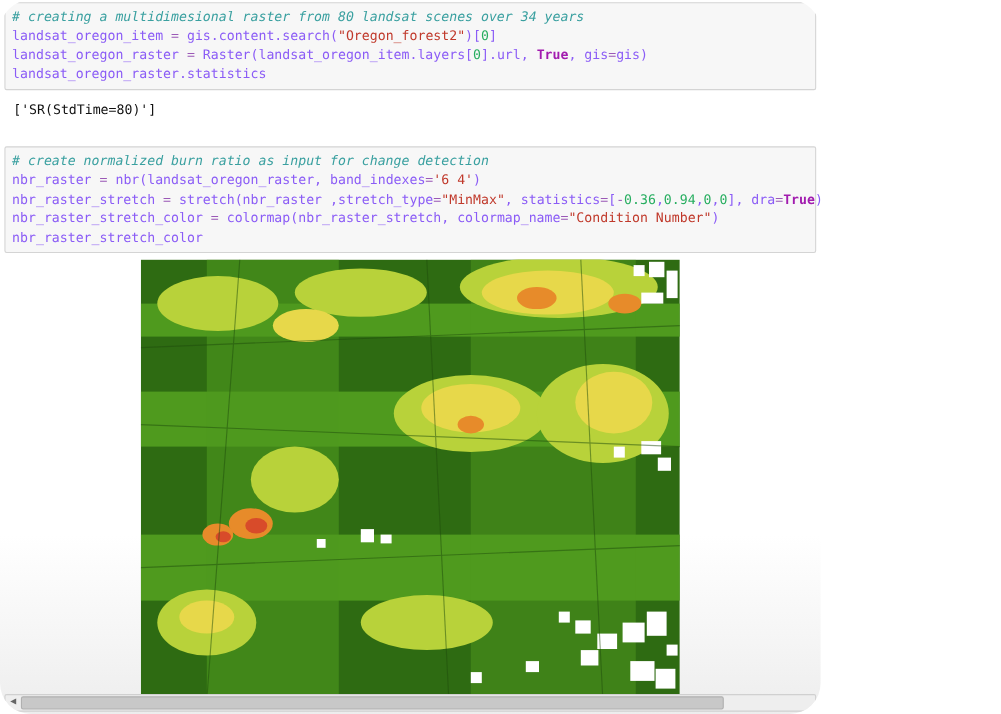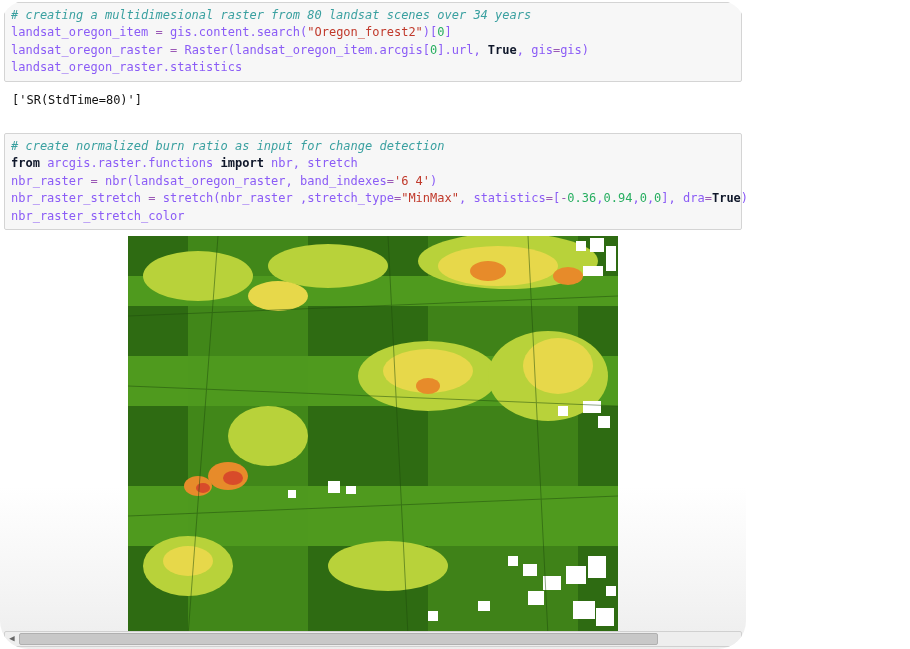--- a/index.html
+++ b/index.html
@@ -30,21 +30,21 @@
   }
   .cell-output {
     padding: 4px 8px;
     margin-bottom: 20px;
     color: #111;
   }
   .tok-comment   { color: #3aa0a0; font-style: italic; }
   .tok-assign    { color: #9b59b6; }
   .tok-string    { color: #c0392b; }
   .tok-number    { color: #27ae60; }
-  .tok-keyword   { color: #0f172a; font-weight: bold; }
+  .tok-keyword   { color: #a21caf; font-weight: bold; }
   .tok-ident     { color: #8b5cf6; }
   .code-line { white-space: pre; font-family: inherit; }
   .image-wrap {
     width: 100%;
     display: flex;
     justify-content: center;
     margin-top: 4px;
   }
   svg.raster {
     width: 490px;
@@ -89,33 +89,33 @@
   }
 </style>
 </head>
 <body>
 
 <div class="page">
 
   <div class="cell">
     <div class="code-line"><span class="tok-comment"># creating a multidimesional raster from 80 landsat scenes over 34 years</span></div>
     <div class="code-line"><span class="tok-ident">landsat_oregon_item </span><span class="tok-assign">= </span><span class="tok-ident">gis.content.search(</span><span class="tok-string">"Oregon_forest2"</span><span class="tok-ident">)[</span><span class="tok-number">0</span><span class="tok-ident">]</span></div>
-    <div class="code-line"><span class="tok-ident">landsat_oregon_raster </span><span class="tok-assign">= </span><span class="tok-ident">Raster(landsat_oregon_item.arcgis[</span><span class="tok-number">0</span><span class="tok-ident">].url, </span><span class="tok-keyword">True</span><span class="tok-ident">, gis</span><span class="tok-assign">=</span><span class="tok-ident">gis)</span></div>
+    <div class="code-line"><span class="tok-ident">landsat_oregon_raster </span><span class="tok-assign">= </span><span class="tok-ident">Raster(landsat_oregon_item.layers[</span><span class="tok-number">0</span><span class="tok-ident">].url, </span><span class="tok-keyword">True</span><span class="tok-ident">, gis</span><span class="tok-assign">=</span><span class="tok-ident">gis)</span></div>
     <div class="code-line"><span class="tok-ident">landsat_oregon_raster.statistics</span></div>
   </div>
 
   <div class="cell-output">
     <span>['SR(StdTime=80)']</span>
   </div>
 
   <div class="cell">
     <div class="code-line"><span class="tok-comment"># create normalized burn ratio as input for change detection</span></div>
-    <div class="code-line"><span class="tok-keyword">from </span><span class="tok-ident">arcgis.raster.functions </span><span class="tok-keyword">import </span><span class="tok-ident">nbr, stretch</span></div>
     <div class="code-line"><span class="tok-ident">nbr_raster </span><span class="tok-assign">= </span><span class="tok-ident">nbr(landsat_oregon_raster, band_indexes</span><span class="tok-assign">=</span><span class="tok-string">'6 4'</span><span class="tok-ident">)</span></div>
     <div class="code-line"><span class="tok-ident">nbr_raster_stretch </span><span class="tok-assign">= </span><span class="tok-ident">stretch(nbr_raster ,stretch_type</span><span class="tok-assign">=</span><span class="tok-string">"MinMax"</span><span class="tok-ident">, statistics</span><span class="tok-assign">=</span><span class="tok-ident">[</span><span class="tok-assign">-</span><span class="tok-number">0.36</span><span class="tok-ident">,</span><span class="tok-number">0.94</span><span class="tok-ident">,</span><span class="tok-number">0</span><span class="tok-ident">,</span><span class="tok-number">0</span><span class="tok-ident">], dra</span><span class="tok-assign">=</span><span class="tok-keyword">True</span><span class="tok-ident">)</span></div>
+    <div class="code-line"><span class="tok-ident">nbr_raster_stretch_color </span><span class="tok-assign">= </span><span class="tok-ident">colormap(nbr_raster_stretch, colormap_name</span><span class="tok-assign">=</span><span class="tok-string">"Condition Number"</span><span class="tok-ident">)</span></div>
     <div class="code-line"><span class="tok-ident">nbr_raster_stretch_color</span></div>
   </div>
 
   <div class="image-wrap">
     <svg class="raster" viewBox="0 0 490 400" preserveAspectRatio="none">
 
       <rect x="0" y="0" width="490" height="400" fill="#2e6b12"></rect>
 
       <g fill="#4f9a1e">
         <rect x="0" y="40" width="490" height="30"></rect>

